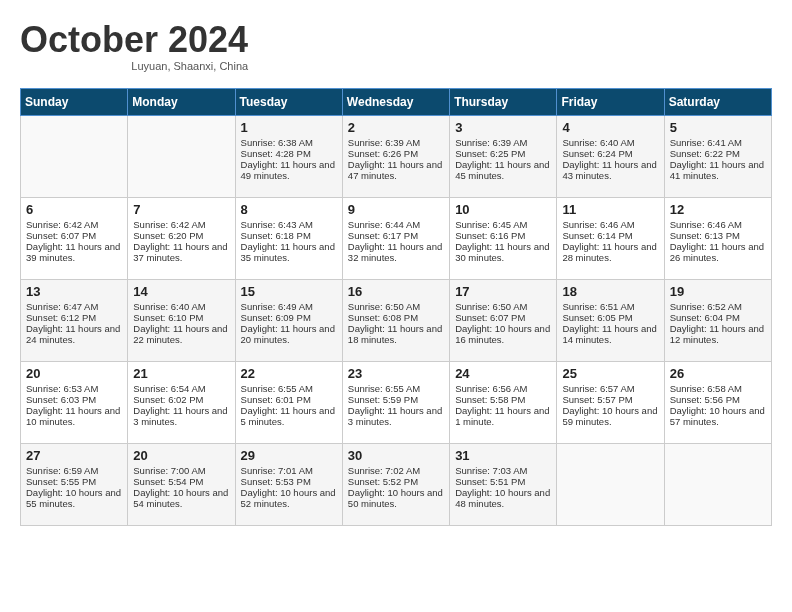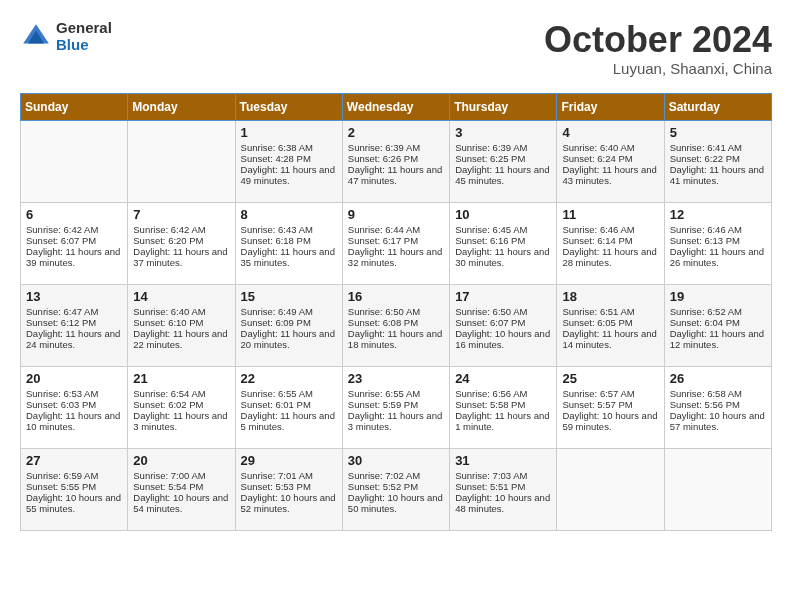--- a/index.html
+++ b/index.html
@@ -43,30 +43,30 @@
     .title-block {
       text-align: right;
     }
     .month-title {
       font-size: 36px;
       font-weight: 700;
       color: #333;
       line-height: 1.1;
     }
     .subtitle {
-      font-size: 15px;
+      font-size: 11px;
       color: #555;
     }
     .calendar {
       width: 100%;
       border-collapse: collapse;
       border: 1px solid #ccc;
     }
     .calendar th {
-      background: #a16207;
+      background: #0c4a6e;
       color: #fff;
       font-size: 12px;
       font-weight: bold;
       padding: 6px 4px;
       text-align: left;
       border: 1px solid #5090d0;
     }
     .calendar td {
       width: 14.28%;
       vertical-align: top;
@@ -91,30 +91,20 @@
       color: #222;
     }
     .empty-cell {
       background: #f9f9f9 !important;
     }
   </style>
 </head>
 <body>
 
 <div class="header">
-  <div class="logo">
-    <svg class="logo-icon" viewBox="0 0 40 40">
-      <polygon points="20,4 36,28 4,28" fill="#3a7bca"></polygon>
-      <polygon points="20,12 30,28 10,28" fill="#1a5ca8"></polygon>
-    </svg>
-    <div class="logo-text">
-      <span class="logo-general">General</span>
-      <span class="logo-blue">Blue</span>
-    </div>
-  </div>
   <div class="title-block">
     <div class="month-title">October 2024</div>
     <div class="subtitle">Luyuan, Shaanxi, China</div>
   </div>
 </div>
 
 <table class="calendar">
   <thead>
     <tr id="header-row">
         <th>Sunday</th>

